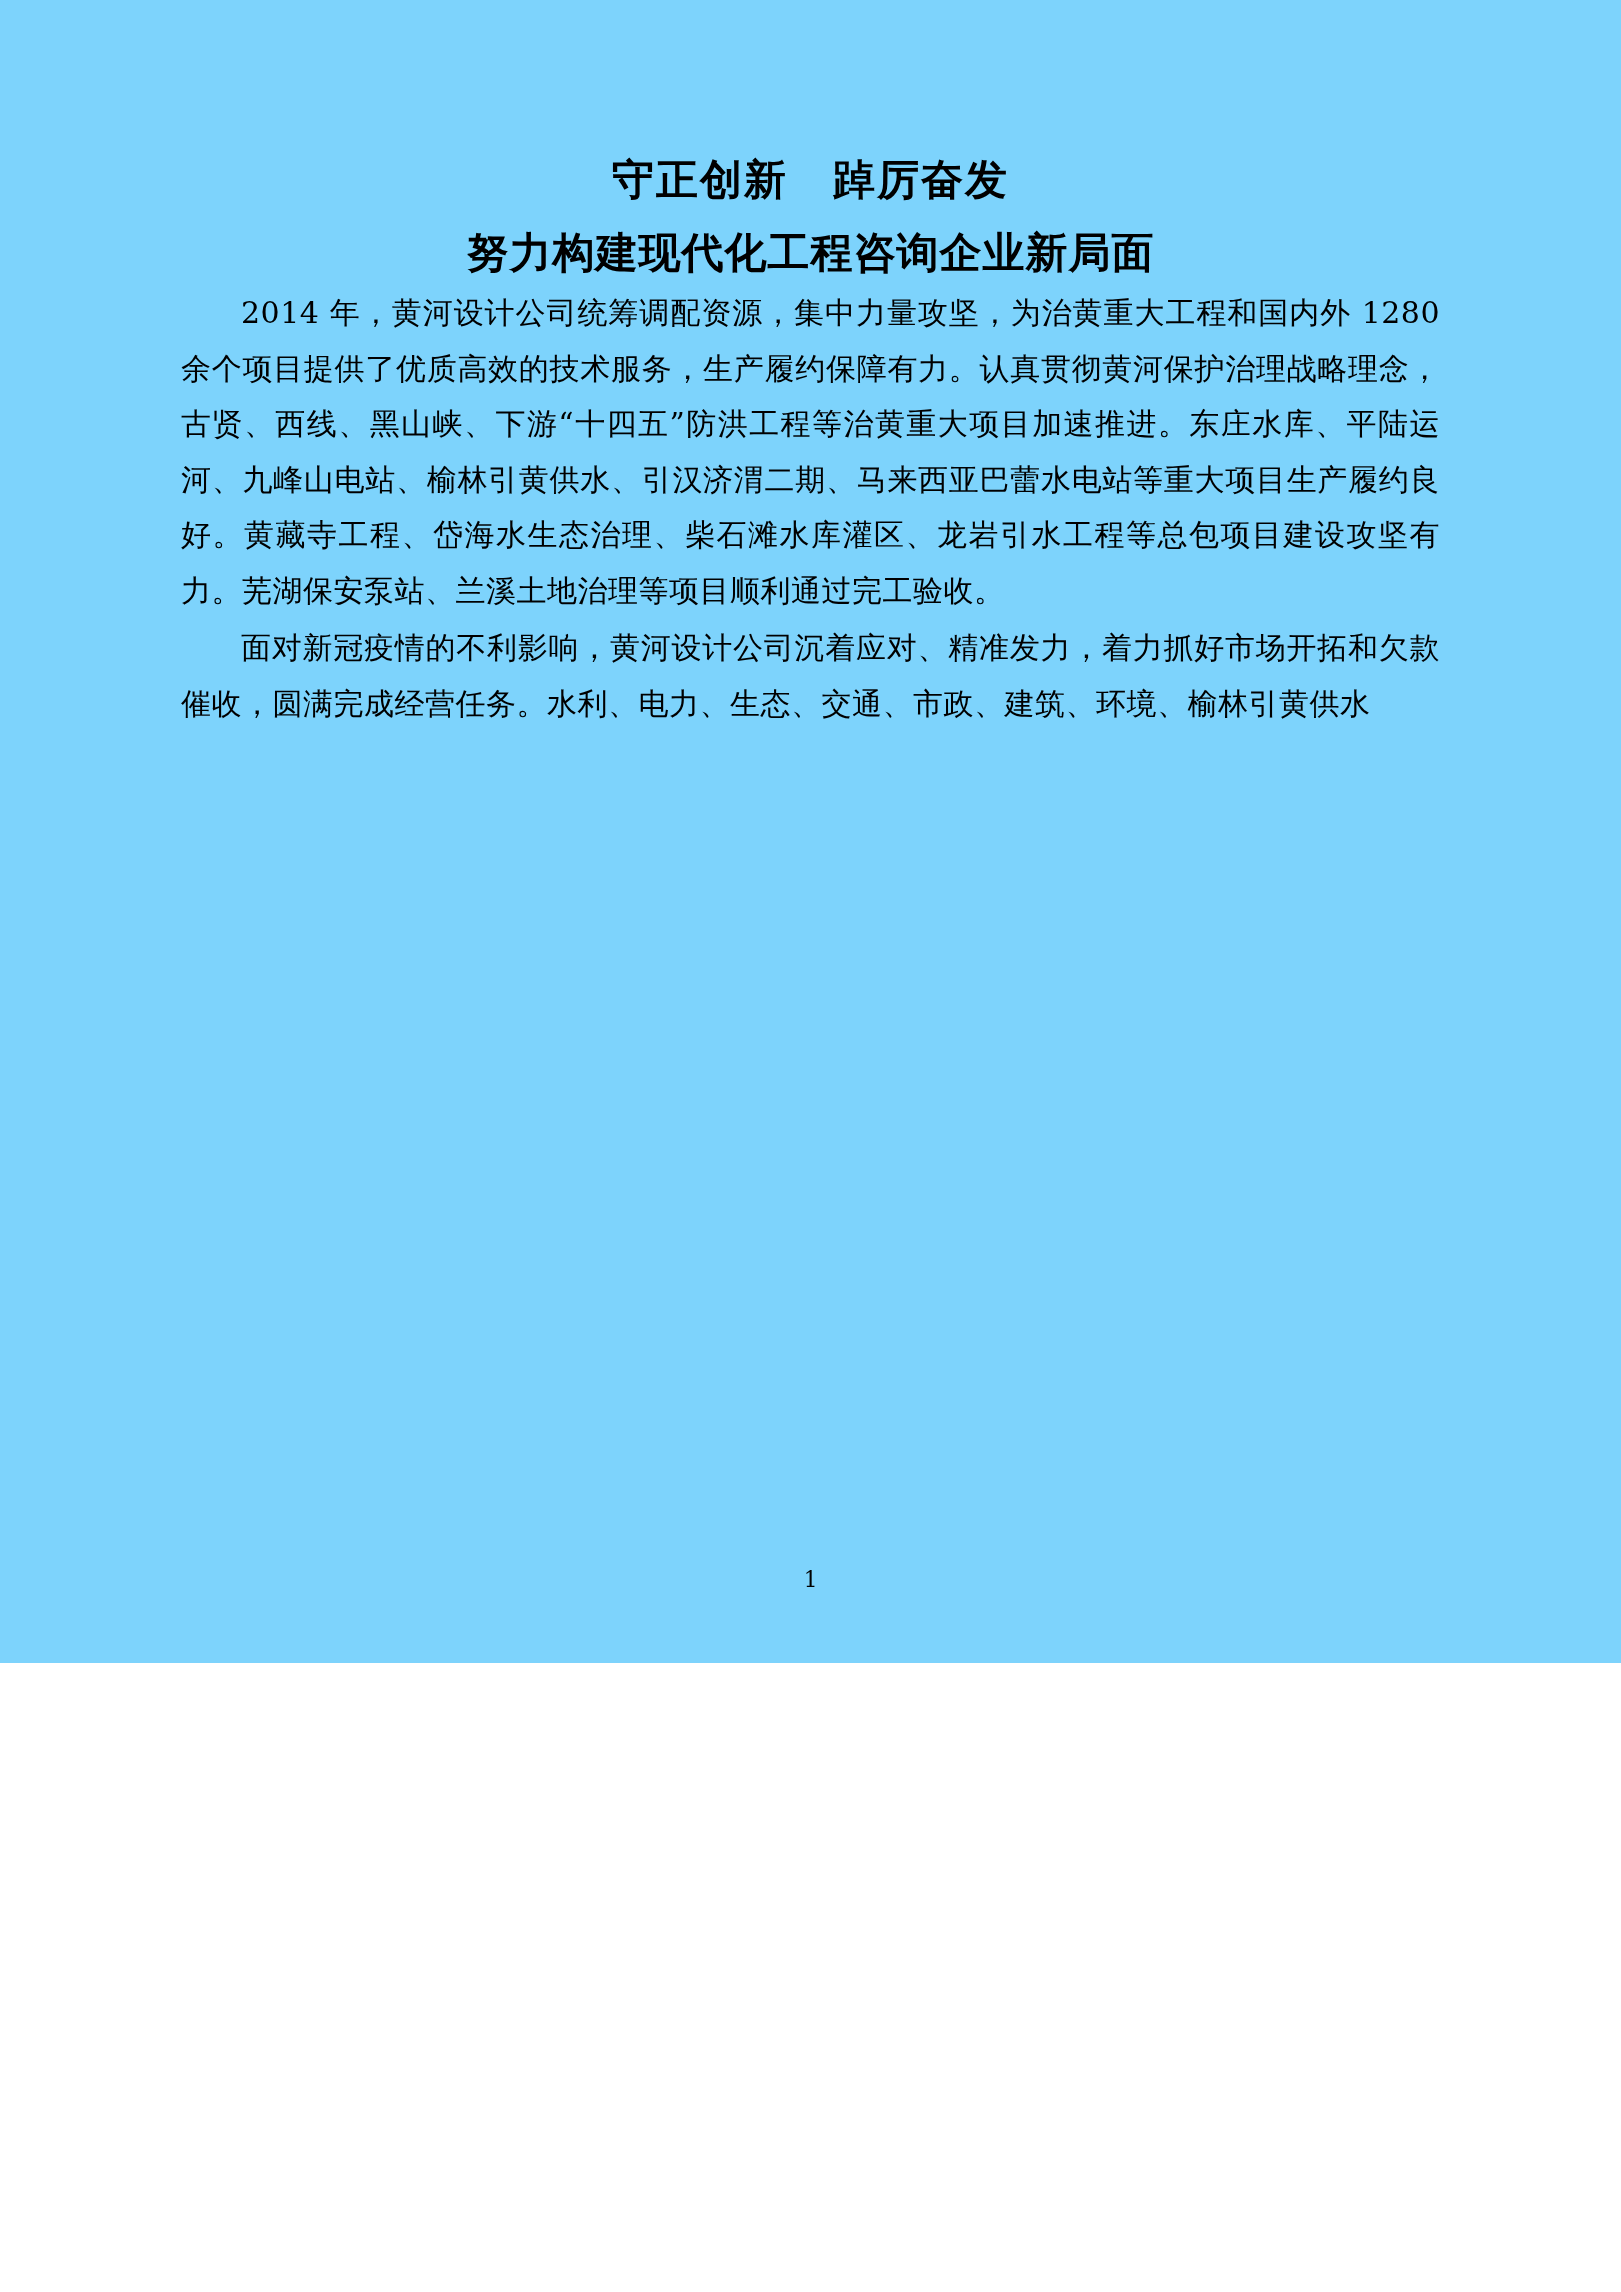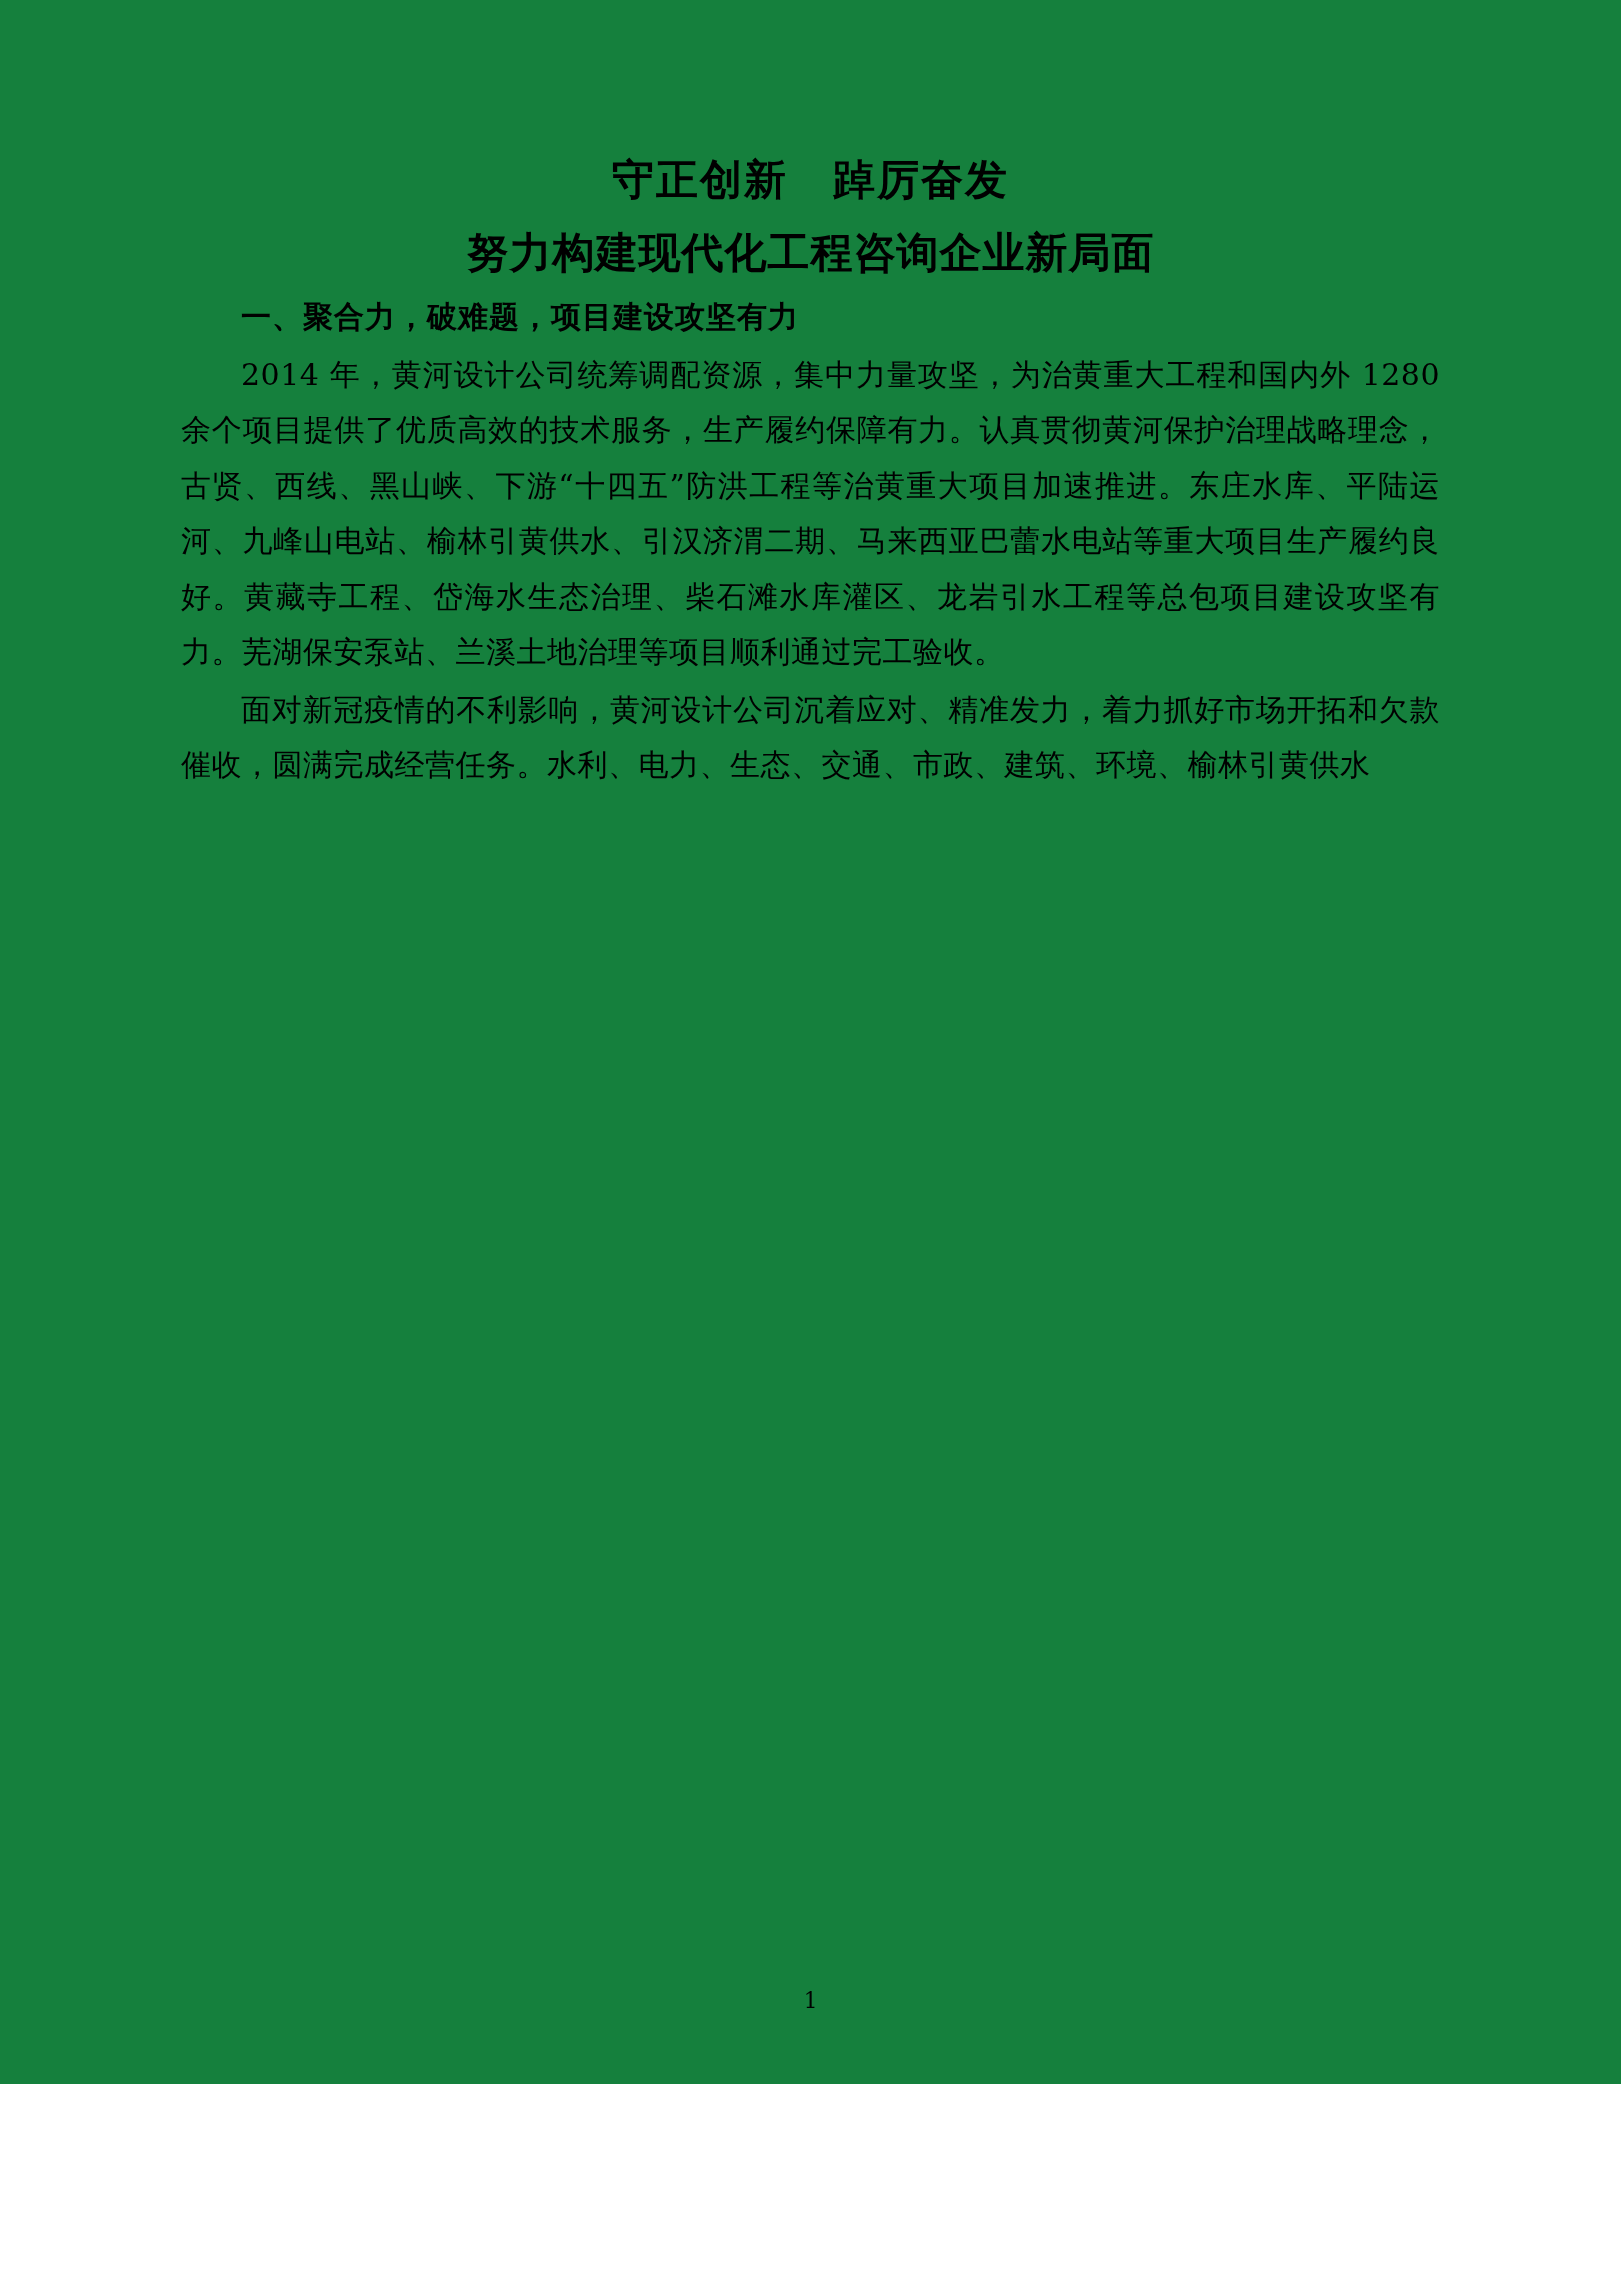--- a/index.html
+++ b/index.html
@@ -2,22 +2,22 @@
 <html><head>
 <meta charset="utf-8">
 <style>
   html, body {
     margin: 0;
     padding: 0;
     background: #ffffff;
   }
   .page {
     width: 1621px;
-    height: 2084px;
-    background: #15803d;
+    height: 1663px;
+    background: #7dd3fc;
     position: relative;
     box-sizing: border-box;
     padding: 147px 181px 0 181px;
     font-family: "DejaVu Serif", "Liberation Serif", serif;
     color: #000000;
   }
   .doc-title {
     text-align: center;
     font-family: "DejaVu Serif", "Liberation Serif", serif;
     font-weight: bold;
@@ -83,21 +83,20 @@
 <div class="page">
 
   <h1 class="doc-title">
     <span>守正创新</span><span class="spaced"></span><span>踔厉奋发</span>
   </h1>
 
   <h1 class="doc-title-line2">努力构建现代化工程咨询企业新局面</h1>
 
 
 
-  <p class="section-heading">一、聚合力，破难题，项目建设攻坚有力</p>
 
   <p class="body-text">2014 年，黄河设计公司统筹调配资源，集中力量攻坚，为治黄重大工程和国内外 1280 余个项目提供了优质高效的技术服务，生产履约保障有力。认真贯彻黄河保护治理战略理念，古贤、西线、黑山峡、下游“十四五”防洪工程等治黄重大项目加速推进。东庄水库、平陆运河、九峰山电站、榆林引黄供水、引汉济渭二期、马来西亚巴蕾水电站等重大项目生产履约良好。黄藏寺工程、岱海水生态治理、柴石滩水库灌区、龙岩引水工程等总包项目建设攻坚有力。芜湖保安泵站、兰溪土地治理等项目顺利通过完工验收。</p>
 
 
   <p class="body-text">面对新冠疫情的不利影响，黄河设计公司沉着应对、精准发力，着力抓好市场开拓和欠款催收，圆满完成经营任务。水利、电力、生态、交通、市政、建筑、环境、榆林引黄供水</p>
 
   <div class="page-number">1</div>
 
 </div>
 

